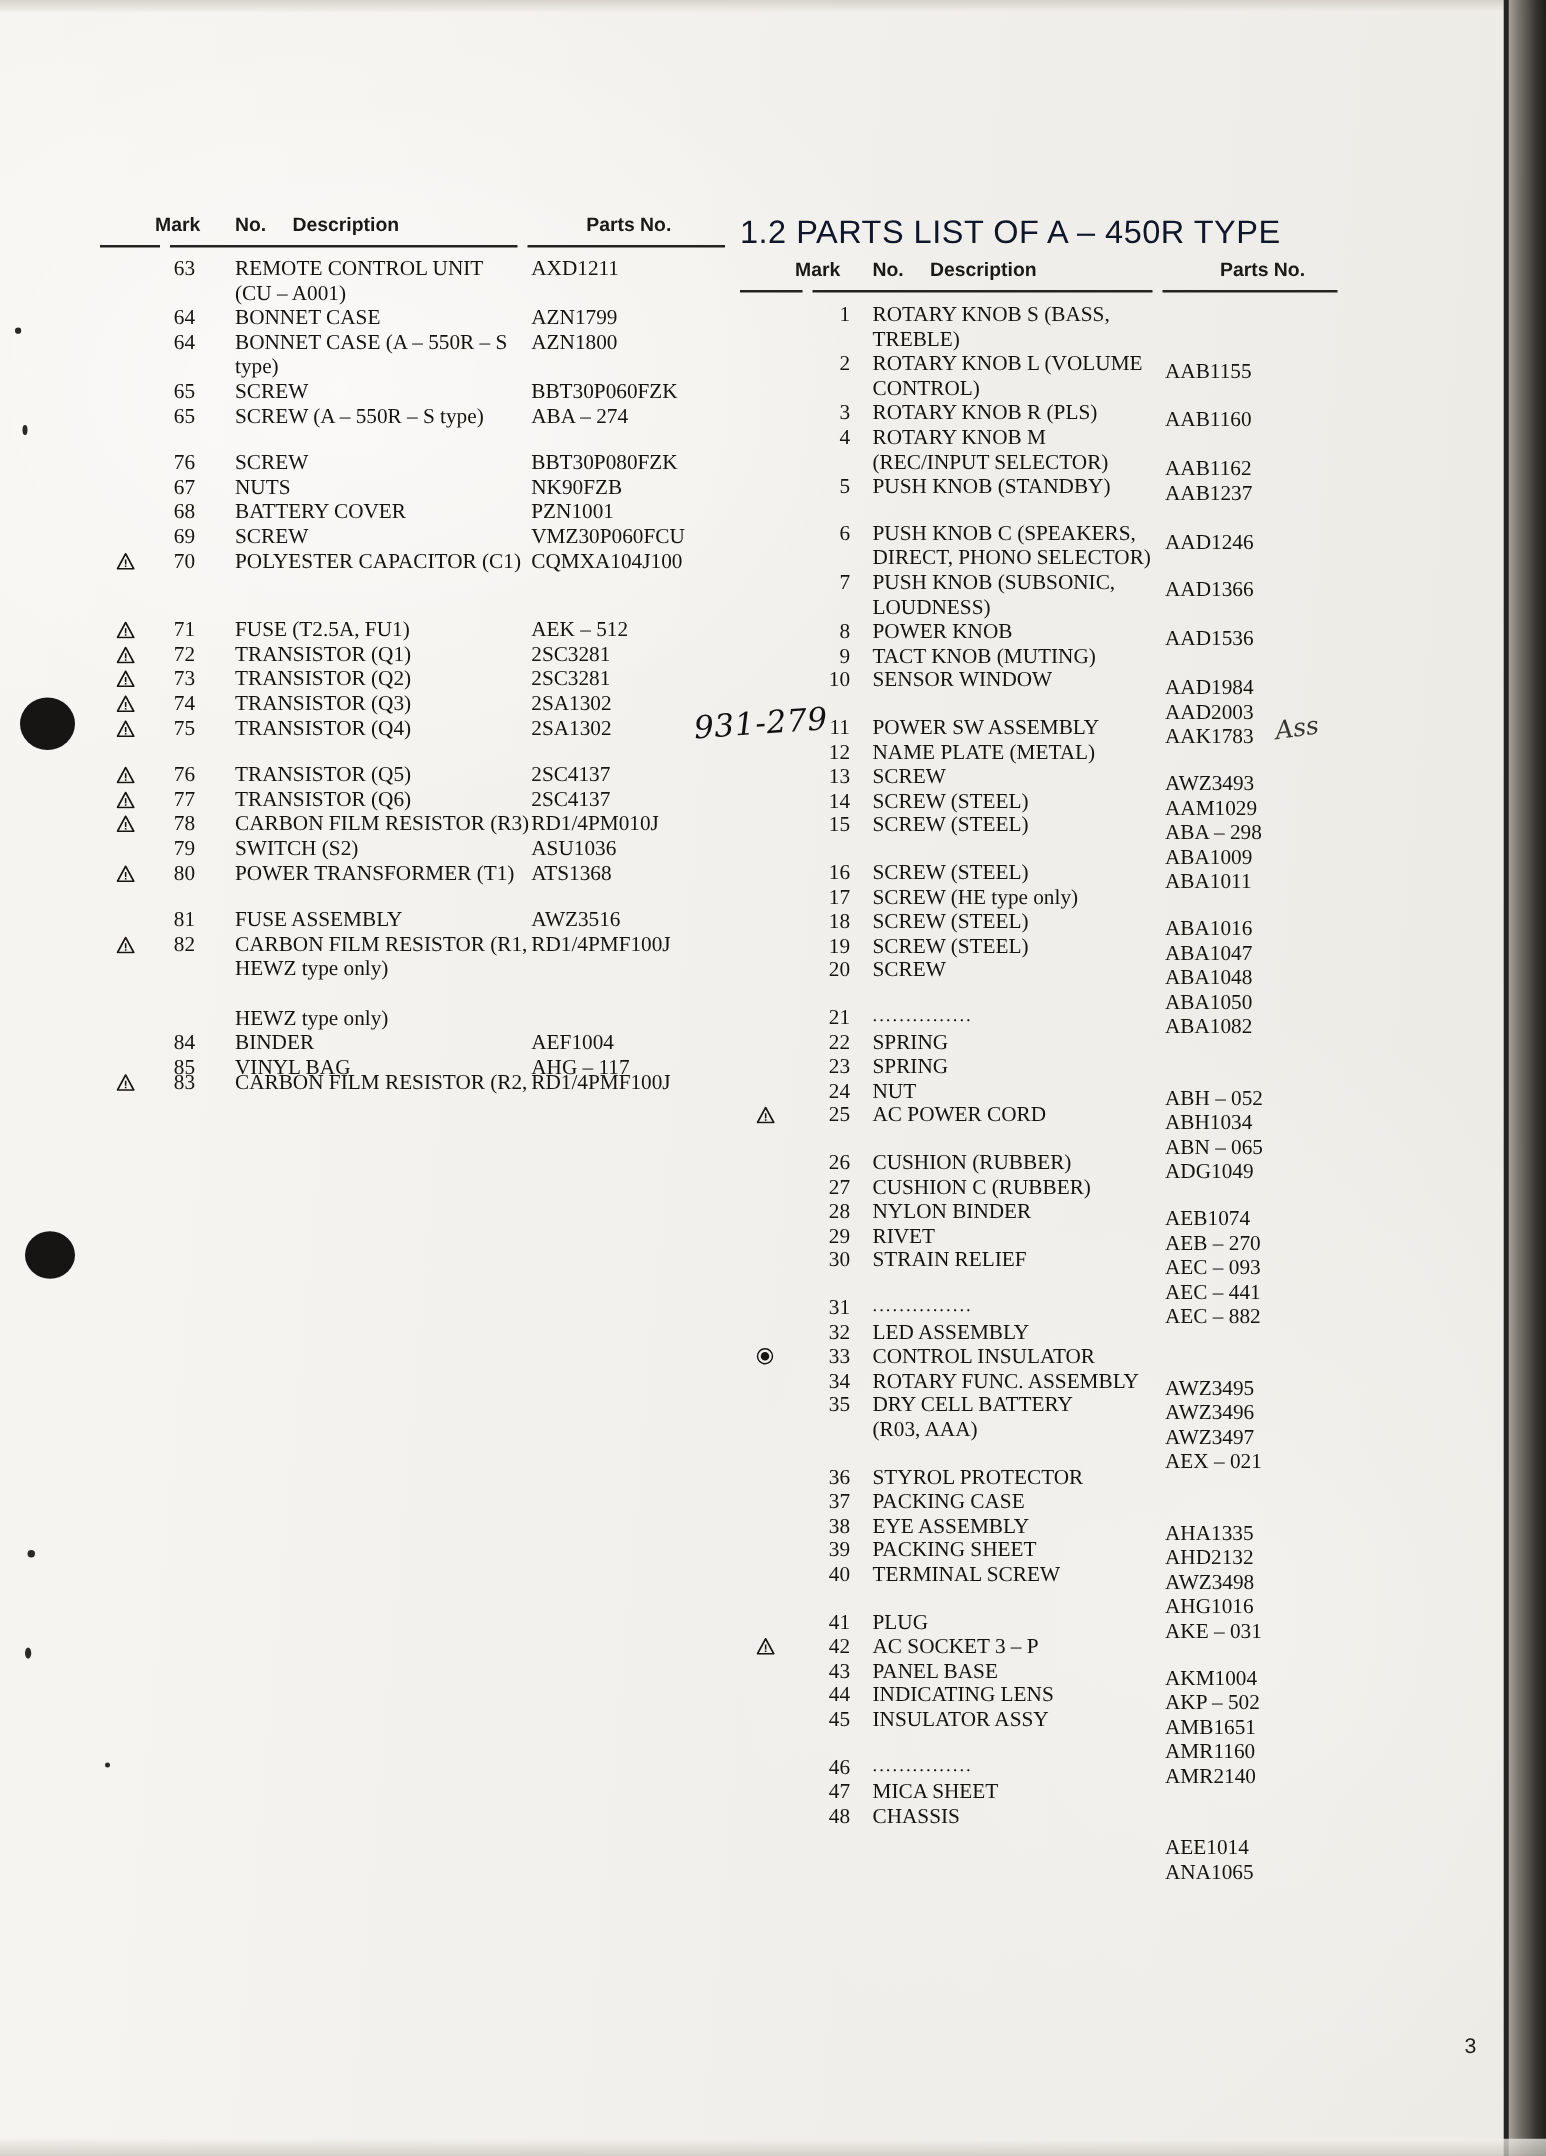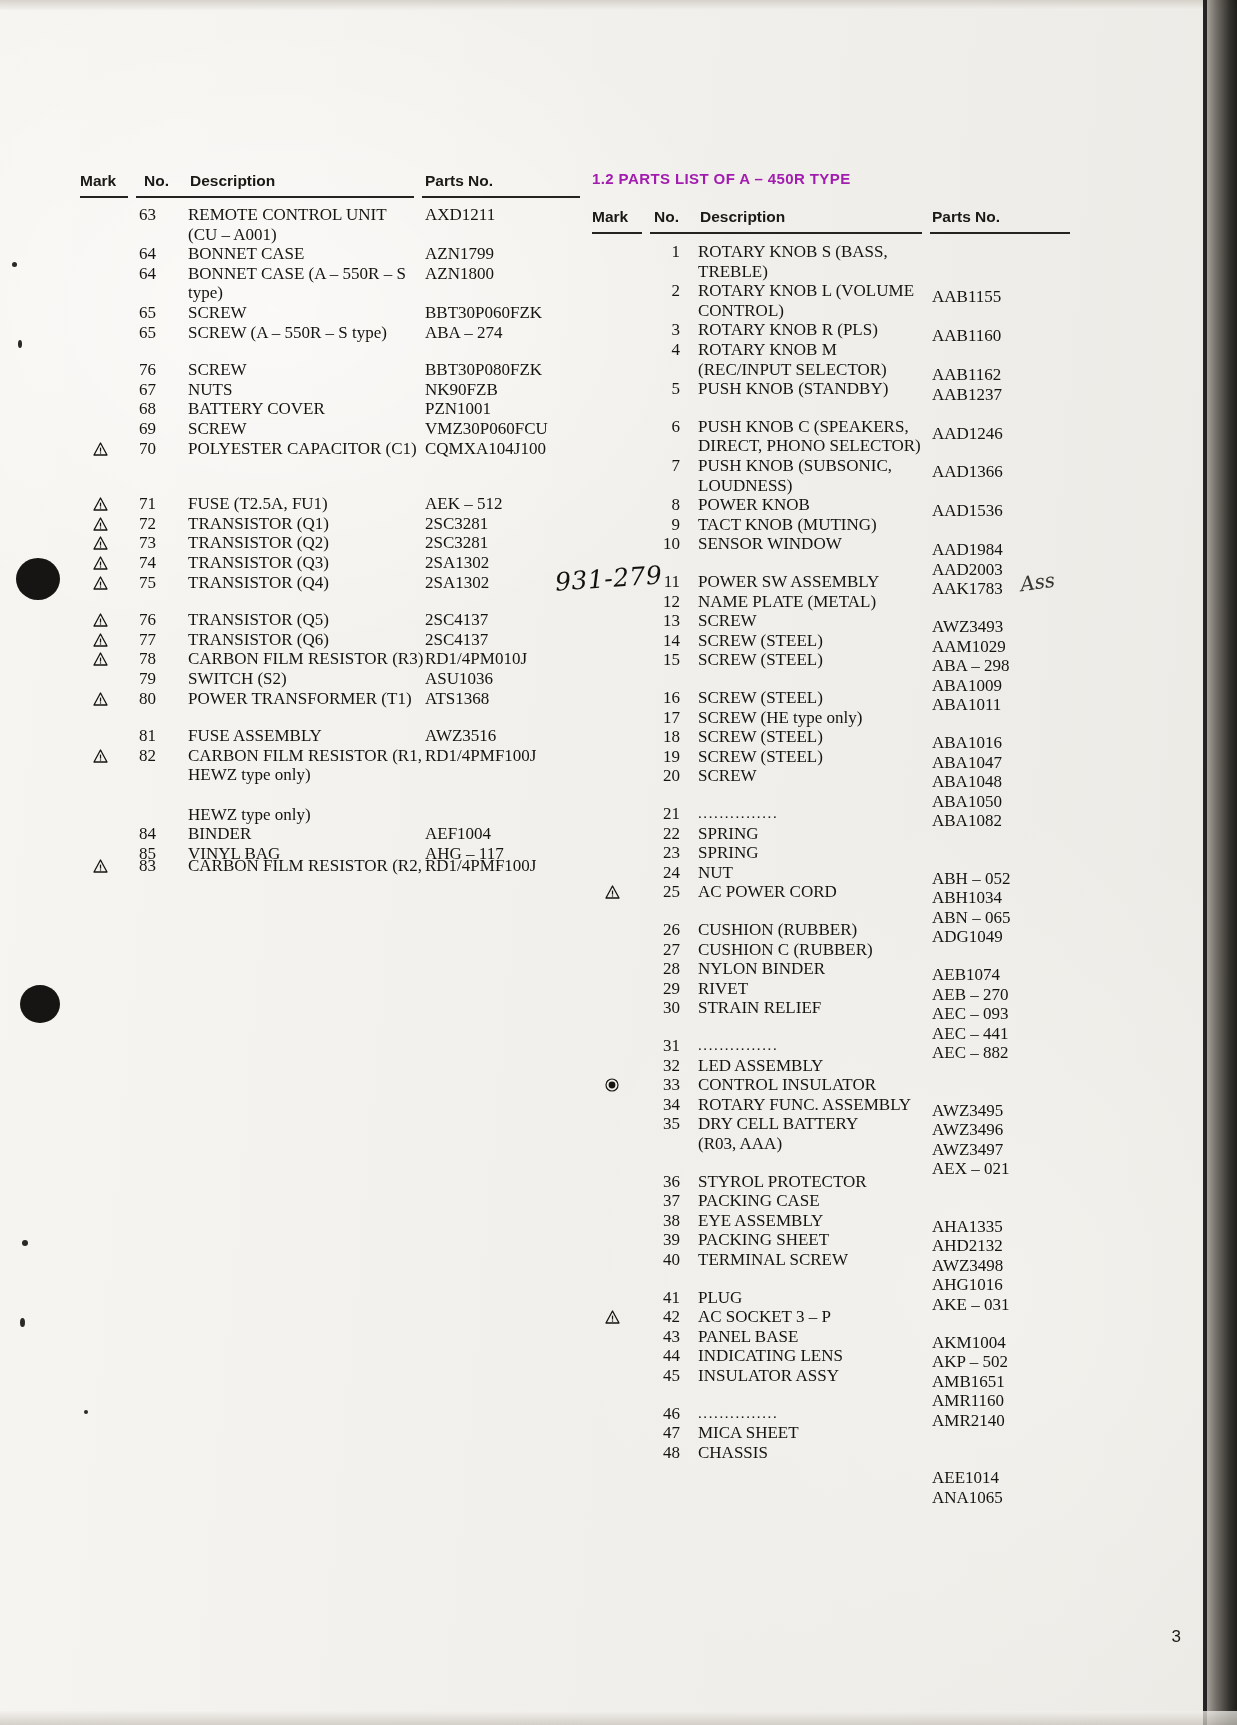--- a/index.html
+++ b/index.html
@@ -52,36 +52,36 @@
   #content{position:absolute;left:0;top:0;width:1237px;height:1725px;}
 
   .col{position:absolute;top:0;}
   #col-left{left:80px;width:500px;}
   #col-right{left:592px;width:478px;}
 
   
   .section-title{
     position:absolute;
     font-family:"Liberation Sans", sans-serif;
-    font-weight:bold;
-    font-size:15px;
+    font-weight:normal;
+    font-size:26px;
     letter-spacing:.4px;
-    color:#a21caf;
+    color:#0f172a;
     white-space:nowrap;
   }
 
   
   .thead{
     position:absolute;
     font-family:"Liberation Sans", sans-serif;
     font-weight:bold;
     font-size:15.5px;
     color:#1a1916;
   }
-  .th{position:absolute;white-space:nowrap;}
+  .th{position:absolute;white-space:nowrap;margin-left:44px;}
   .rule{position:absolute;height:2px;background:#252320;}
 
   
   .row{position:absolute;left:0;width:100%;height:19.6px;}
   .cell{position:absolute;white-space:nowrap;color:#15140f;font-size:17px;line-height:19.6px;}
   .c-mark{left:0;width:40px;text-align:center;}
   .c-no{text-align:right;}
   .c-desc{}
   .c-parts{}
   .cont{}           

